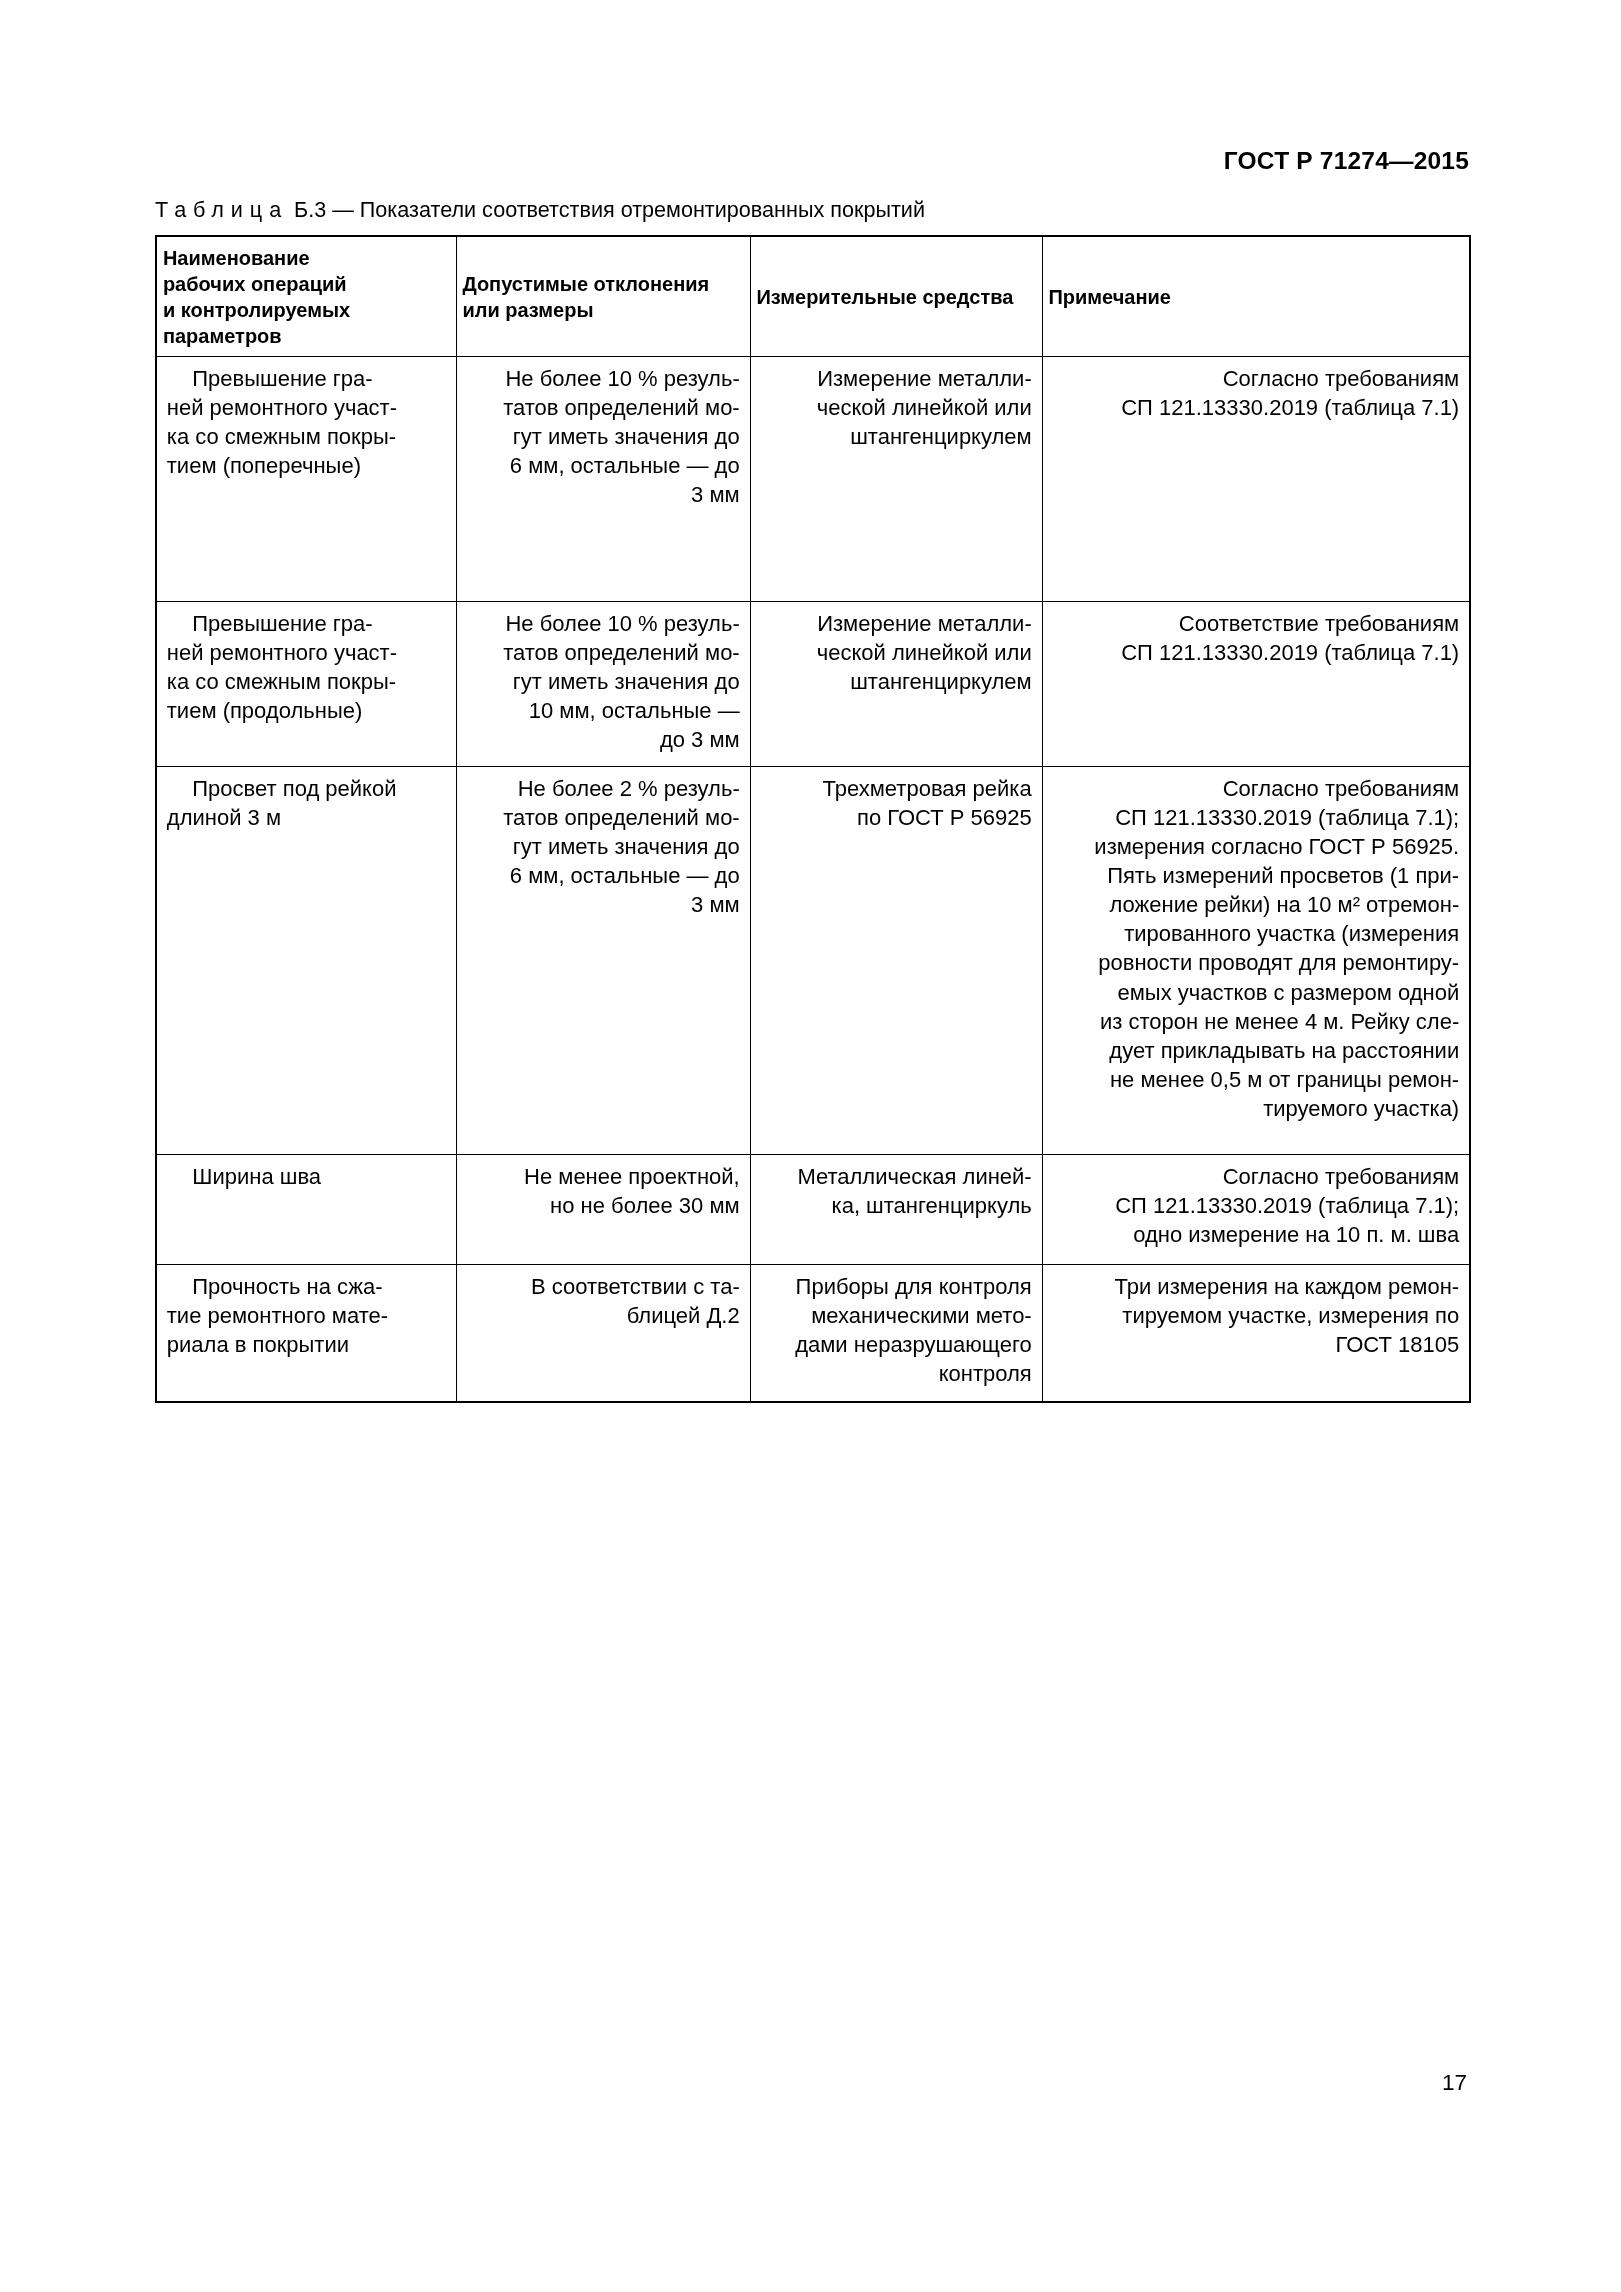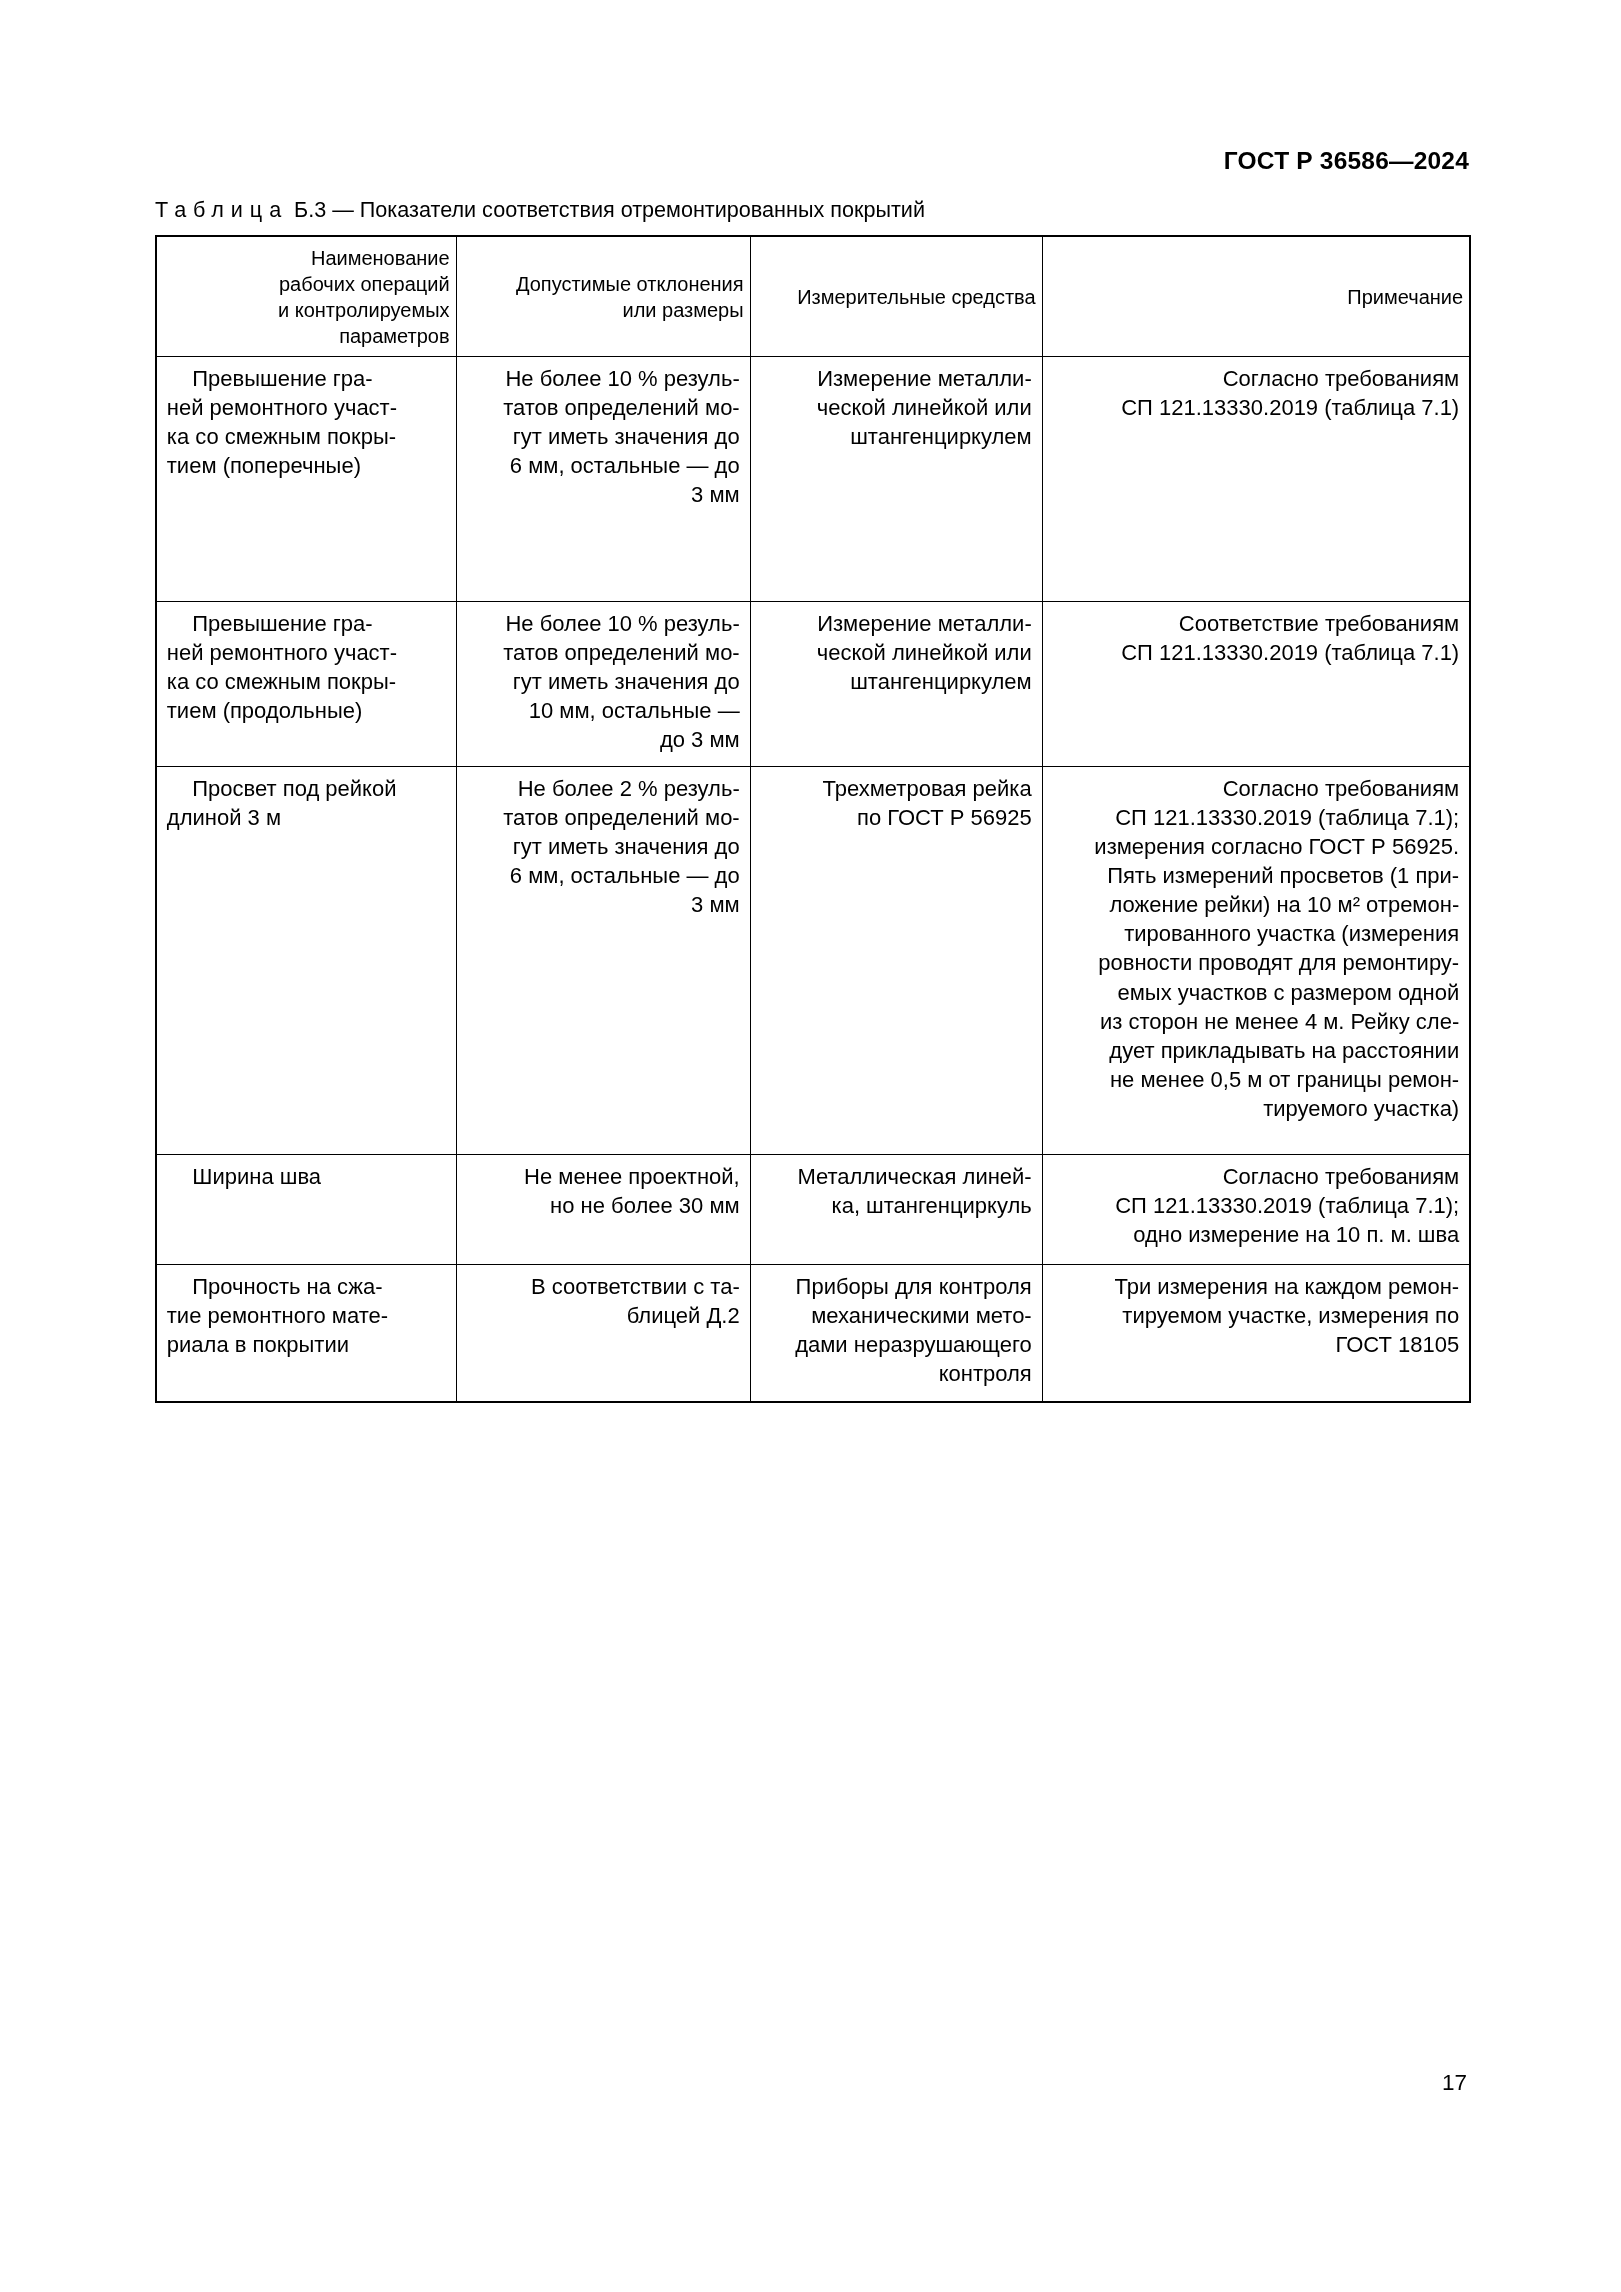--- a/index.html
+++ b/index.html
@@ -22,23 +22,23 @@
   }
   table.gost-table th, table.gost-table td{
     border:1px solid #000;
     vertical-align:top;
     white-space:pre-line;
     padding:6.9px 9.8px 6.9px 9.8px;
     font-size:22px;
     line-height:1.32;
   }
   table.gost-table th{
-    text-align:right;
+    text-align:left;
     vertical-align:middle;
-    font-weight:normal;
+    font-weight:bold;
     font-size:20px;
     line-height:1.3;
     padding:7.8px 5.9px;
   }
   col.w1{width:300px;} col.w2{width:294px;} col.w3{width:292px;} col.w4{width:428px;}
   td.c1{text-indent:25.5px;}
   td.c2,td.c3,td.c4{text-align:right;}
   td.dash-cell{text-align:center;text-indent:0;}
   tr.rh{height:110px;}
   tr.r1{height:245px;}
@@ -47,21 +47,21 @@
   tr.r4{height:110px;}
   tr.r5{height:137px;}
   tr.r6{height:84px;}
   .page-number{position:absolute;top:2070px;right:2px;font-size:22.5px;text-align:right;}
 </style>
 </head>
 <body>
 
 <div class="content">
 
-  <div class="doc-number">ГОСТ Р 36586—2024</div>
+  <div class="doc-number">ГОСТ Р 71274—2015</div>
 
   <div class="caption"><span class="caption-label">Таблица</span><span> Б.3 — Показатели соответствия отремонтированных покрытий</span></div>
 
   <table class="gost-table">
     <colgroup>
         <col class="w1">
         <col class="w2">
         <col class="w3">
         <col class="w4">
       </colgroup>

